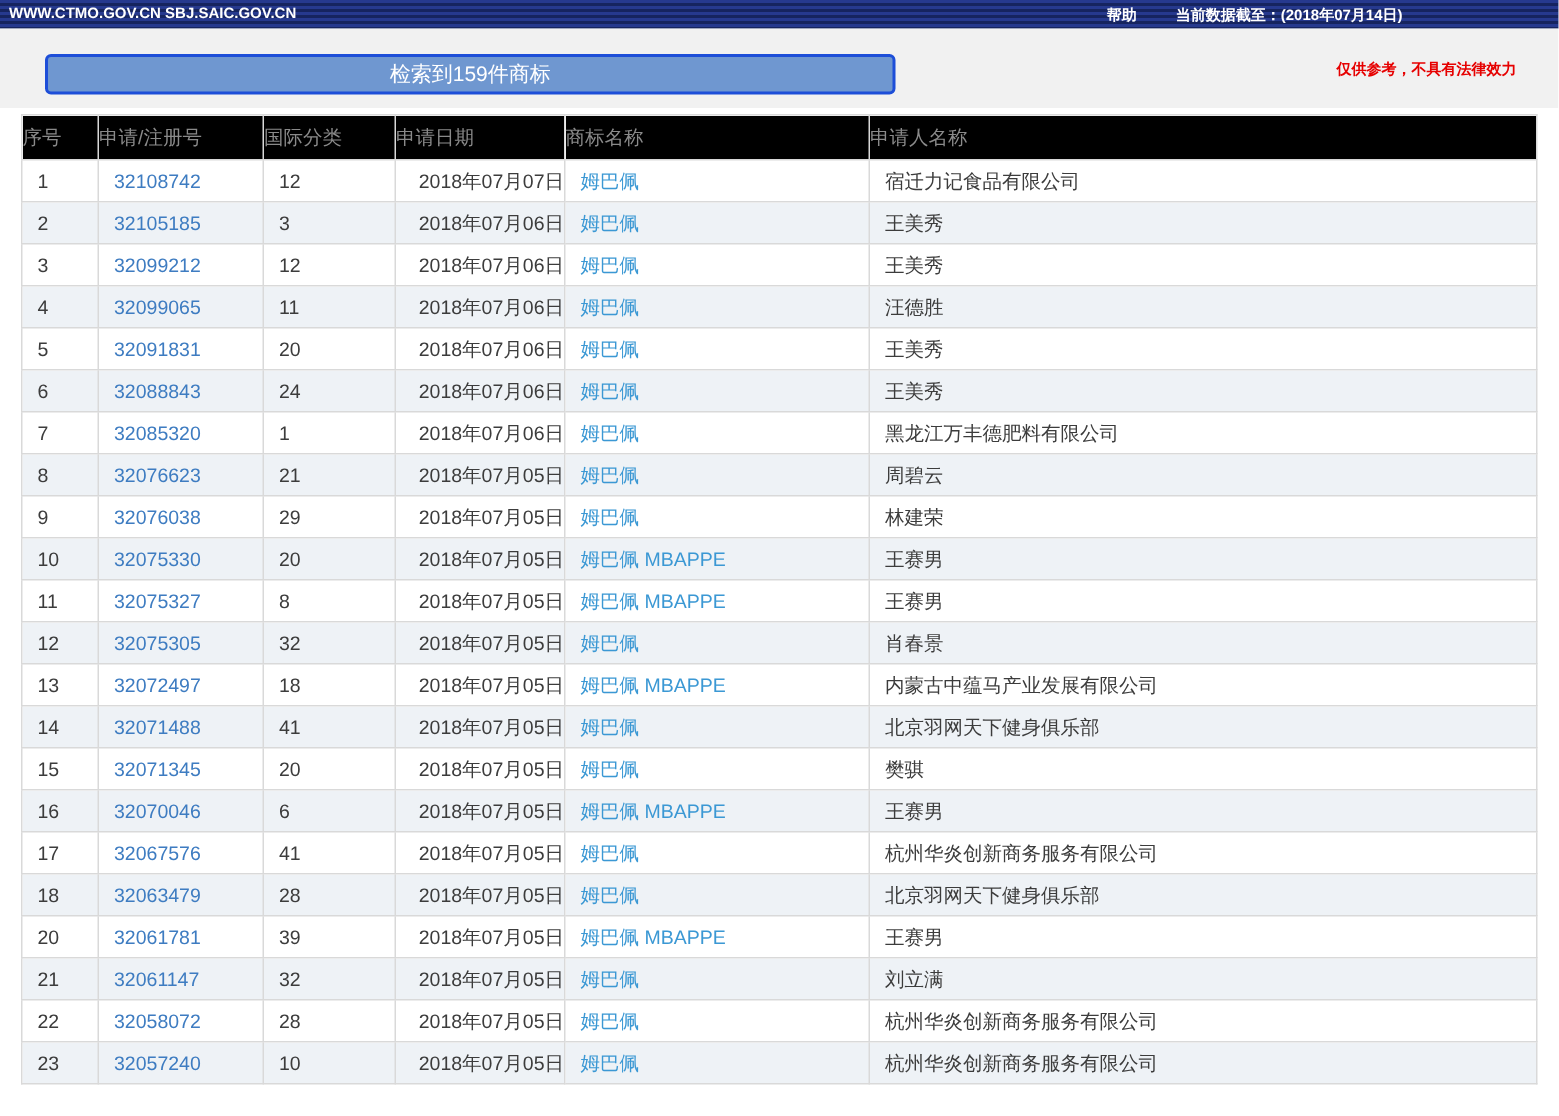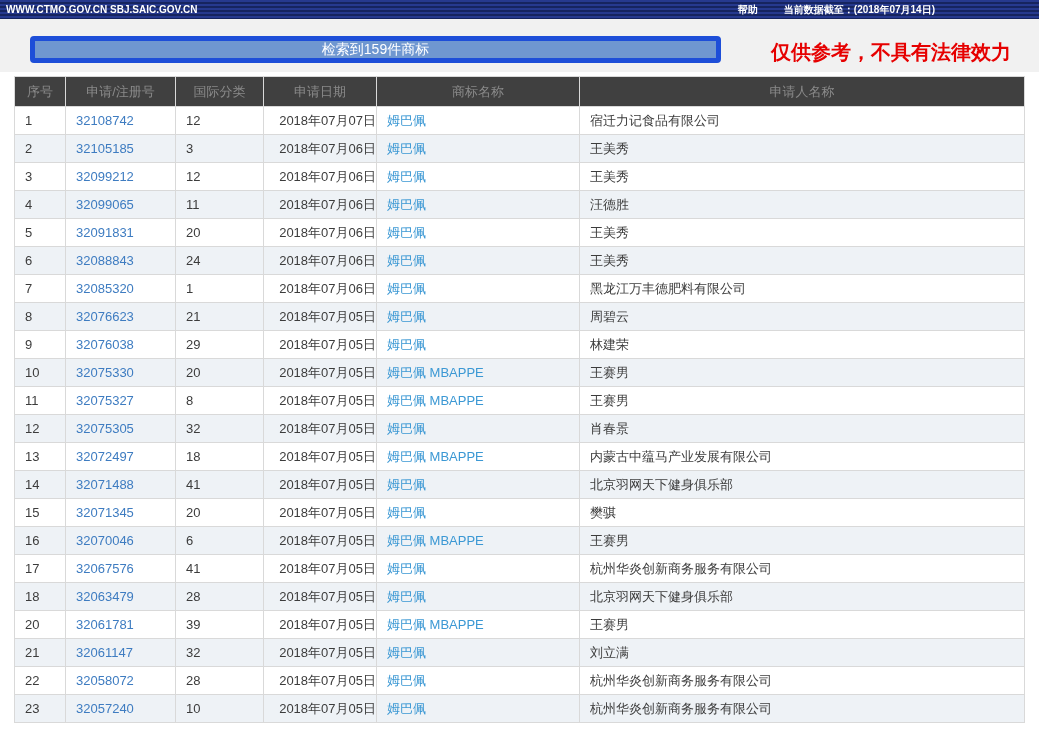--- a/index.html
+++ b/index.html
@@ -35,37 +35,37 @@
 
   
   .banner {
     height: 53px;
     background: #f1f1f1;
     position: relative;
   }
   .result-button {
     position: absolute;
     left: 30px; top: 17px;
-    width: 691px; height: 27px;
+    width: 567px; height: 27px;
     background: #6f97d0;
-    border: 5px solid #1d4ed8;
+    border: 2px solid #1d4ed8;
     border-radius: 4px;
     color: #ffffff;
     font-size: 14px;
     display: flex;
     align-items: center;
     justify-content: center;
     cursor: pointer;
     text-align: right;
   }
   .disclaimer {
     position: absolute;
     right: 28px; top: 20px;
     color: #e60000;
-    font-size: 20px;
+    font-size: 10px;
     font-weight: bold;
     font-family: Liberation Serif, serif;
   }
 
   
   .table-wrap { margin: 4px 14px 0 14px; }
   table {
     width: 1011px;
     border-collapse: collapse;
     table-layout: fixed;
@@ -74,24 +74,24 @@
   th, td {
     border: 1px solid #d9d9d9;
     height: 28px;
     padding: 0 0 0 10px;
     text-align: left;
     white-space: nowrap;
     overflow: hidden;
   }
   th {
     height: 30px;
-    background: #404040;
+    background: #000000;
     color: #8a8a8a;
     font-weight: normal;
-    text-align: center;
+    text-align: left;
     padding: 0;
   }
   .col-no    { width: 51px; }
   .col-reg   { width: 110px; }
   .col-class { width: 88px; }
   .col-date  { width: 113px; }
   .col-mark  { width: 203px; }
   .col-appl  { width: auto; }
 
   tbody tr:nth-child(even) { background: #eef2f6; }

